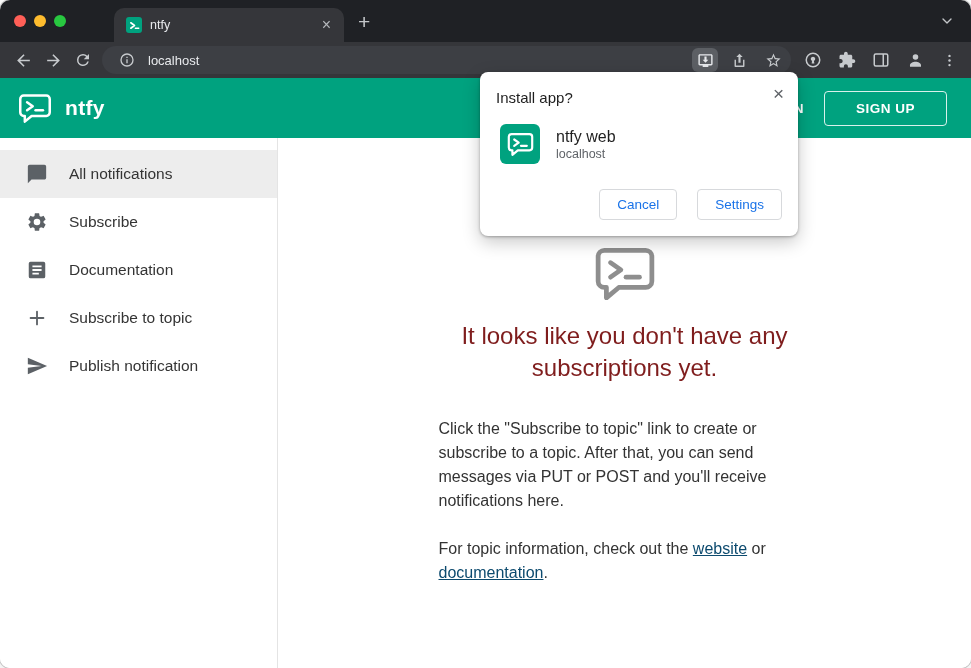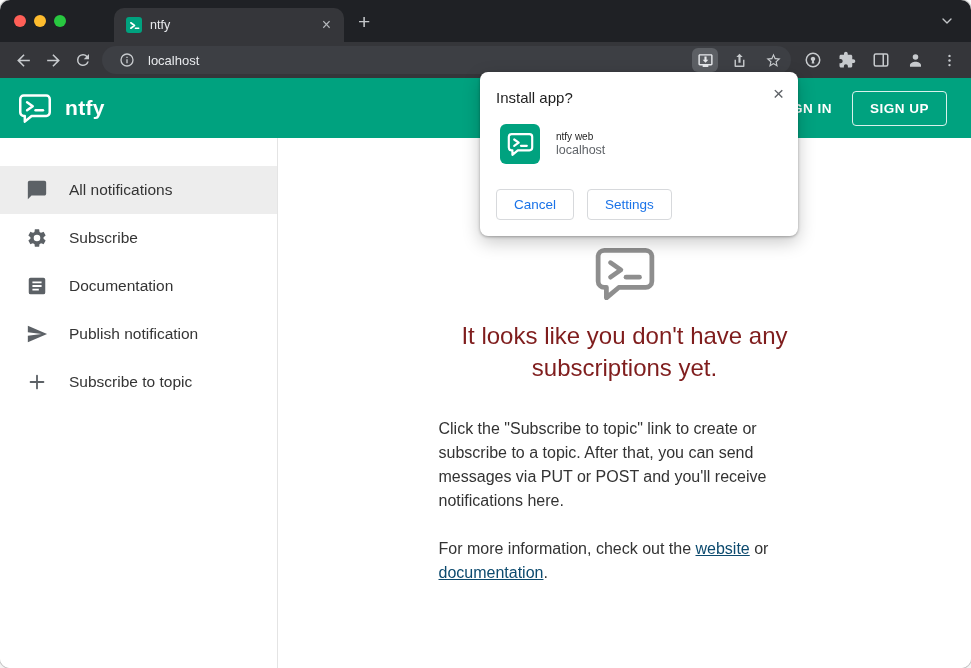--- a/index.html
+++ b/index.html
@@ -38,25 +38,25 @@
 
   
   .app-header { height:60px; background:var(--teal,#00a27f); display:flex; align-items:center;
                 padding:0 24px 0 18px; color:#fff; }
   .brand { display:flex; align-items:center; gap:13px; }
   .brand-logo { display:flex; color:#fff; }
   .brand-name { font-size:21px; font-weight:bold; letter-spacing:.3px; }
   .header-right { margin-left:auto; display:flex; align-items:center; gap:20px; }
   .sign-in { font-size:13.5px; font-weight:bold; letter-spacing:.5px; cursor:pointer; }
   .sign-up { font-size:13.5px; font-weight:bold; letter-spacing:.5px; cursor:pointer;
-             border:1.5px solid rgba(255,255,255,.85); border-radius:4px; padding:9px 17px; }
+             border:1.5px solid rgba(255,255,255,.85); border-radius:4px; padding:9px 31px; }
 
   
   .app-body { display:flex; height:530px; }
-  .sidebar { width:278px; border-right:1px solid #e4e4e4; padding-top:28px; background:#fff; flex:none; }
+  .sidebar { width:278px; border-right:1px solid #e4e4e4; padding-top:12px; background:#fff; flex:none; }
   .side-item { height:48px; display:flex; align-items:center; gap:21px; padding-left:26px;
                font-size:15.5px; color:#343434; cursor:pointer; }
   .side-item.selected { background:#ededed; }
   .side-icon { width:22px; height:22px; color:#5c6166; display:flex; align-items:center; justify-content:center; flex:none; }
 
   .main { flex:1; background:#fff; overflow:hidden; }
   .empty { width:372px; margin:0 auto; padding-top:108px; }
   .empty-icon { display:flex; justify-content:center; margin-bottom:20px; color:#8e8e8e; }
   .empty-heading { font-size:24px; font-weight:400; color:#7f1d1d; text-align:center;
                    width:440px; margin:0 0 32px -34px; line-height:1.35; }
@@ -65,23 +65,23 @@
 
   
   .install-dialog { position:absolute; left:480px; top:72px; width:318px; background:#fff;
                     border-radius:8px; box-shadow:0 1px 3px rgba(0,0,0,.3), 0 6px 18px rgba(0,0,0,.22);
                     z-index:50; padding:17px 16px 16px; }
   .dlg-title { font-size:15px; color:#1f1f1f; margin-bottom:18px; }
   .dlg-close { position:absolute; top:12px; right:14px; color:#5f6368; font-size:19px; line-height:1; cursor:pointer; }
   .dlg-row { display:flex; align-items:center; gap:16px; margin-bottom:25px; padding-left:4px; }
   .dlg-appicon { width:40px; height:40px; border-radius:6px; background:var(--teal,#00a27f);
                  display:flex; align-items:center; justify-content:center; flex:none; }
-  .dlg-appname { font-size:10px; color:#1f1f1f; margin-bottom:1px; }
+  .dlg-appname { font-size:16px; color:#1f1f1f; margin-bottom:1px; }
   .dlg-origin { font-size:12.5px; color:#5f6368; }
-  .dlg-actions { display:flex; gap:13px; }
+  .dlg-actions { display:flex; justify-content:flex-end; gap:20px; }
   .dlg-btn { border:1px solid #d7d9dc; background:#fff; color:#1a73e8; font-size:13.5px; font-weight:500;
              padding:7px 17px; border-radius:4px; font-family:inherit; cursor:pointer; }
 </style>
 </head>
 <body>
 
 <div class="window">
 
   <div class="titlebar">
     <div class="traffic-lights">
@@ -220,49 +220,49 @@
       <div class="side-item">
         <span class="side-icon">
           <svg width="22" height="22" viewBox="0 0 24 24" fill="currentColor">
               <path d="M19 3H5a2 2 0 0 0-2 2v14a2 2 0 0 0 2 2h14a2 2 0 0 0 2-2V5a2 2 0 0 0-2-2zm-5 14H7v-2h7v2zm3-4H7v-2h10v2zm0-4H7V7h10v2z"></path>
             </svg>
         </span>
         <span>Documentation</span>
       </div>
       <div class="side-item">
         <span class="side-icon">
-          <svg width="22" height="22" viewBox="0 0 24 24" fill="currentColor">
-              <path d="M2.01 21L23 12 2.01 3 2 10l15 2-15 2z"></path>
-            </svg>
-        </span>
-        <span>Publish notification</span>
-      </div>
-      <div class="side-item">
-        <span class="side-icon">
           <svg width="22" height="22" viewBox="0 0 24 24" fill="none" stroke="currentColor" stroke-width="2" stroke-linecap="round">
               <line x1="12" y1="5" x2="12" y2="19"></line>
               <line x1="5" y1="12" x2="19" y2="12"></line>
             </svg>
         </span>
         <span>Subscribe to topic</span>
+      </div>
+      <div class="side-item">
+        <span class="side-icon">
+          <svg width="22" height="22" viewBox="0 0 24 24" fill="currentColor">
+              <path d="M2.01 21L23 12 2.01 3 2 10l15 2-15 2z"></path>
+            </svg>
+        </span>
+        <span>Publish notification</span>
       </div>
     </div>
 
     <div class="main">
       <div class="empty">
         <div class="empty-icon">
           <svg width="62" height="54" viewBox="0 0 30 26" fill="none" stroke="currentColor" stroke-width="2.3" stroke-linecap="round" stroke-linejoin="round">
               <path d="M5 2h20a3 3 0 0 1 3 3v12a3 3 0 0 1-3 3H12l-6 5v-5H5a3 3 0 0 1-3-3V5a3 3 0 0 1 3-3z"></path>
               <polyline points="8 8 13 11.5 8 15"></polyline>
               <line x1="15.5" y1="15" x2="22" y2="15"></line>
             </svg>
         </div>
         <h2 class="empty-heading">It looks like you don't have any subscriptions yet.</h2>
         <p>Click the "Subscribe to topic" link to create or subscribe to a topic. After that, you can send messages via PUT or POST and you'll receive notifications here.</p>
-        <p><span>For more information, check out the </span><a class="link">website</a><span> or </span><a class="link">documentation</a><span>.</span></p>
+        <p><span>For topic information, check out the </span><a class="link">website</a><span> or </span><a class="link">documentation</a><span>.</span></p>
       </div>
     </div>
 
   </div>
 
   <div class="install-dialog">
     <span class="dlg-close">×</span>
     <div class="dlg-title">Install app?</div>
     <div class="dlg-row">
       <span class="dlg-appicon">

